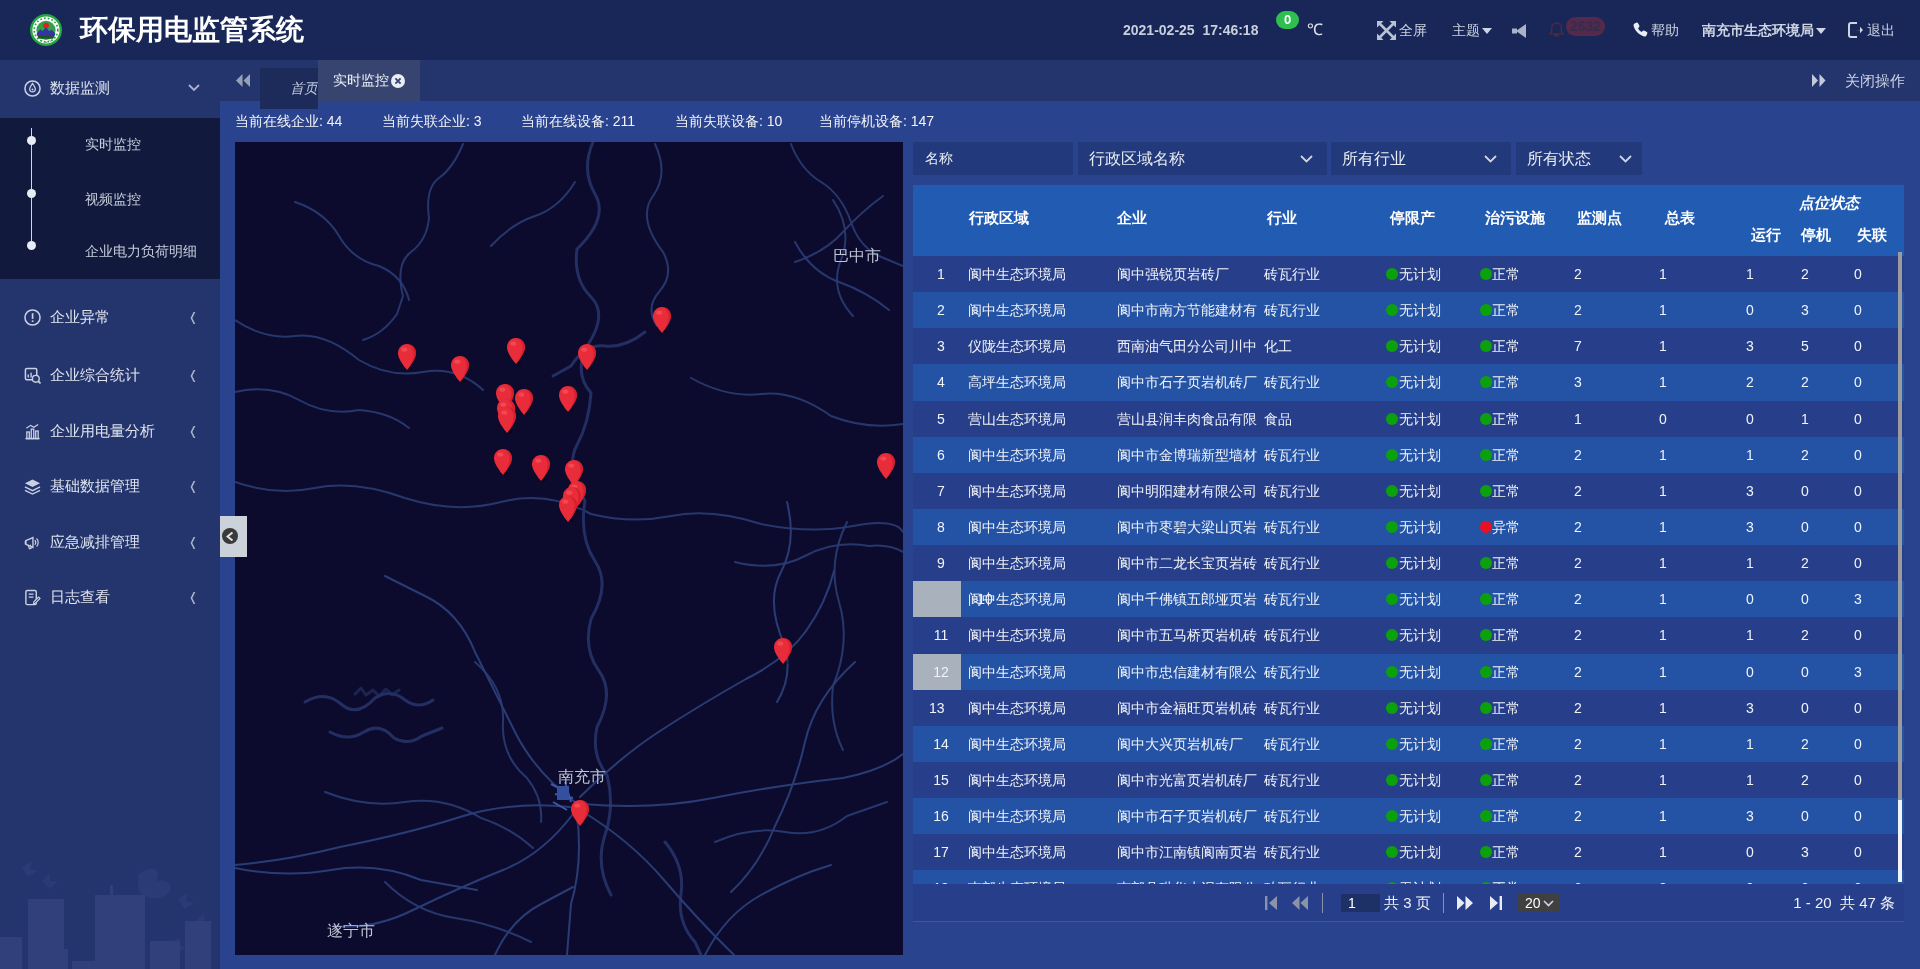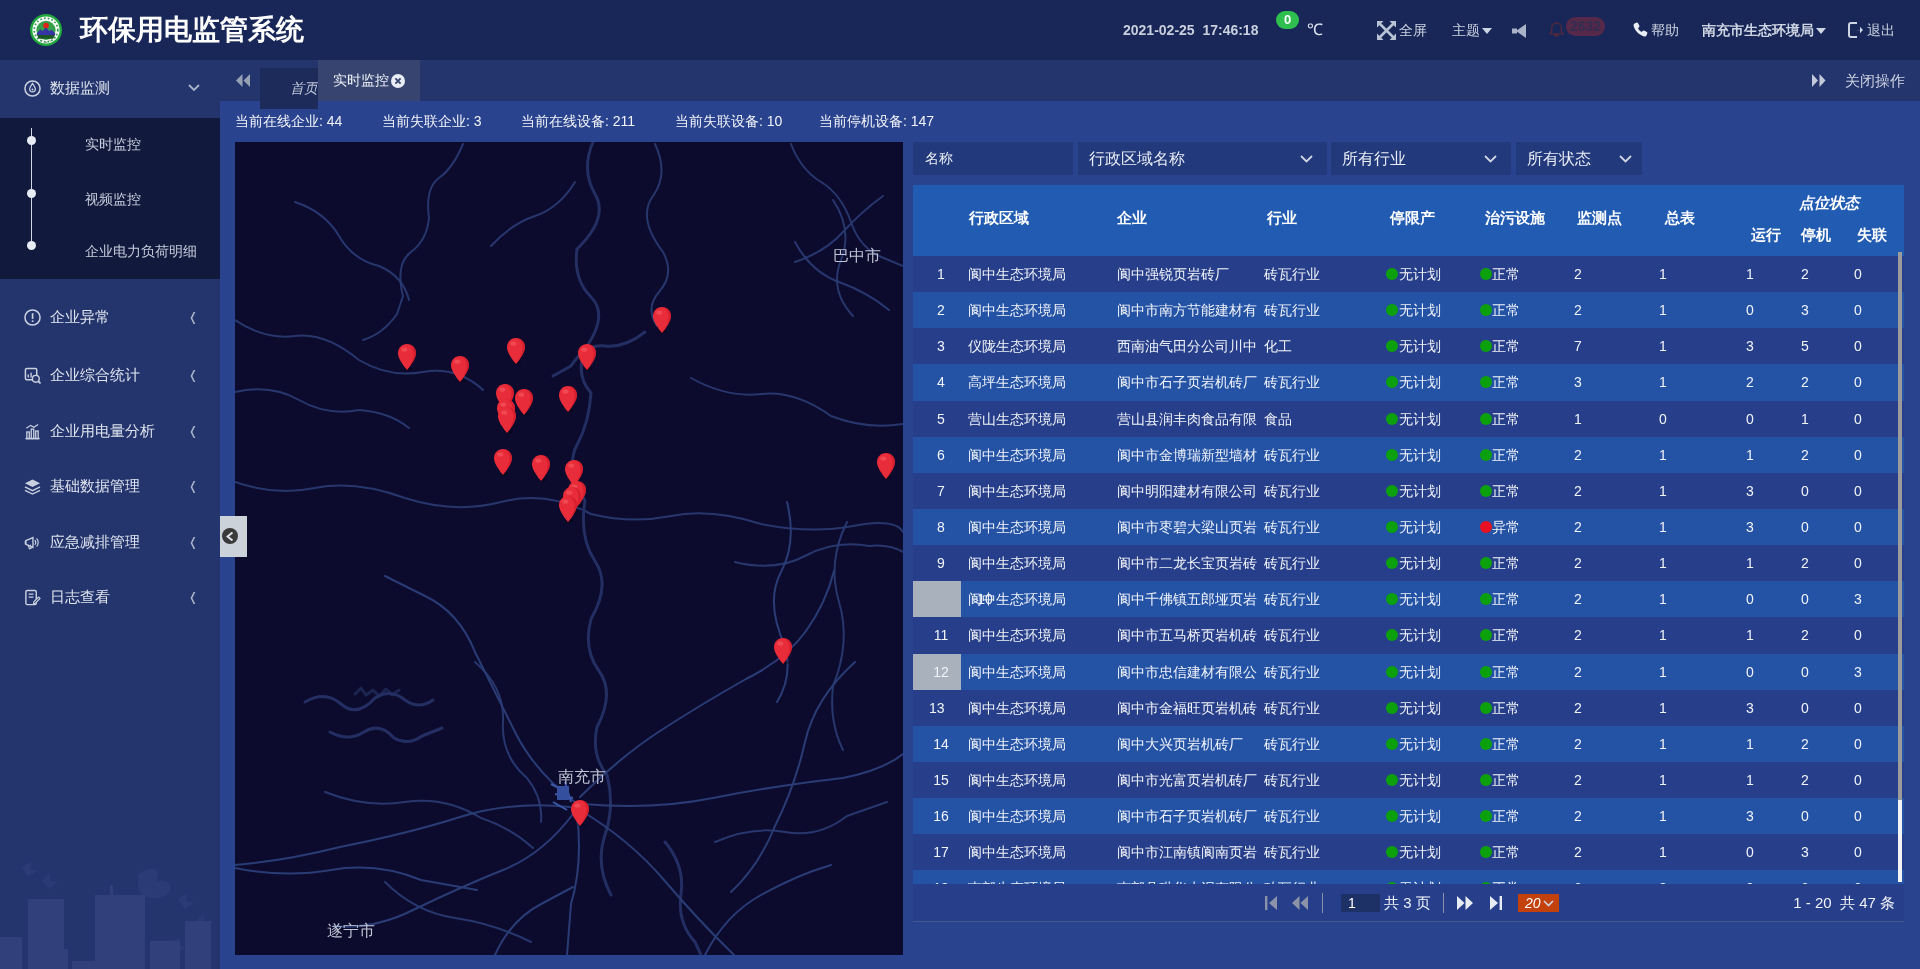--- a/index.html
+++ b/index.html
@@ -712,21 +712,21 @@
     <div style="left:428px;top:10px;width:39px;height:18px;background:#1e3166;color:#fff;font-size:14px;line-height:18px;padding-left:7px;box-sizing:border-box;">1</div>
     <div style="left:471px;top:0;height:38px;line-height:37px;">共 3 页</div>
     <div style="left:530px;top:9px;width:1px;height:20px;background:#8a93a8;"></div>
     <svg style="left:544px;top:12px;position:absolute;" width="16" height="14" viewBox="0 0 16 14">
         <path d="M0 0 L7.5 7 L0 14 Z M8.5 0 L16 7 L8.5 14 Z" fill="#e8ecf4"></path>
       </svg>
     <svg style="left:577px;top:12px;position:absolute;" width="12" height="14" viewBox="0 0 12 14">
         <path d="M0 0 L8 7 L0 14 Z" fill="#e8ecf4"></path>
         <rect x="9.6" y="0" width="2.4" height="14" fill="#e8ecf4"></rect>
       </svg>
-    <div style="left:605px;top:10px;width:41px;height:18px;background:#c2410c;color:#fff;font-size:14px;line-height:18px;font-style:italic;">
+    <div style="left:605px;top:10px;width:41px;height:18px;background:#404040;color:#fff;font-size:14px;line-height:18px;">
       <span style="margin-left:7px;">20</span>
       <svg style="position:absolute;left:25px;top:6px;" width="11" height="7" viewBox="0 0 11 7">
           <path d="M1 1 L5.5 5.5 L10 1" fill="none" stroke="#cfd5e2" stroke-width="1.6"></path>
         </svg>
     </div>
     <div style="right:9px;top:0;height:38px;line-height:37px;">1 - 20&nbsp;&nbsp;共 47 条</div>
   </div>
 </div>
 
 </body></html>

